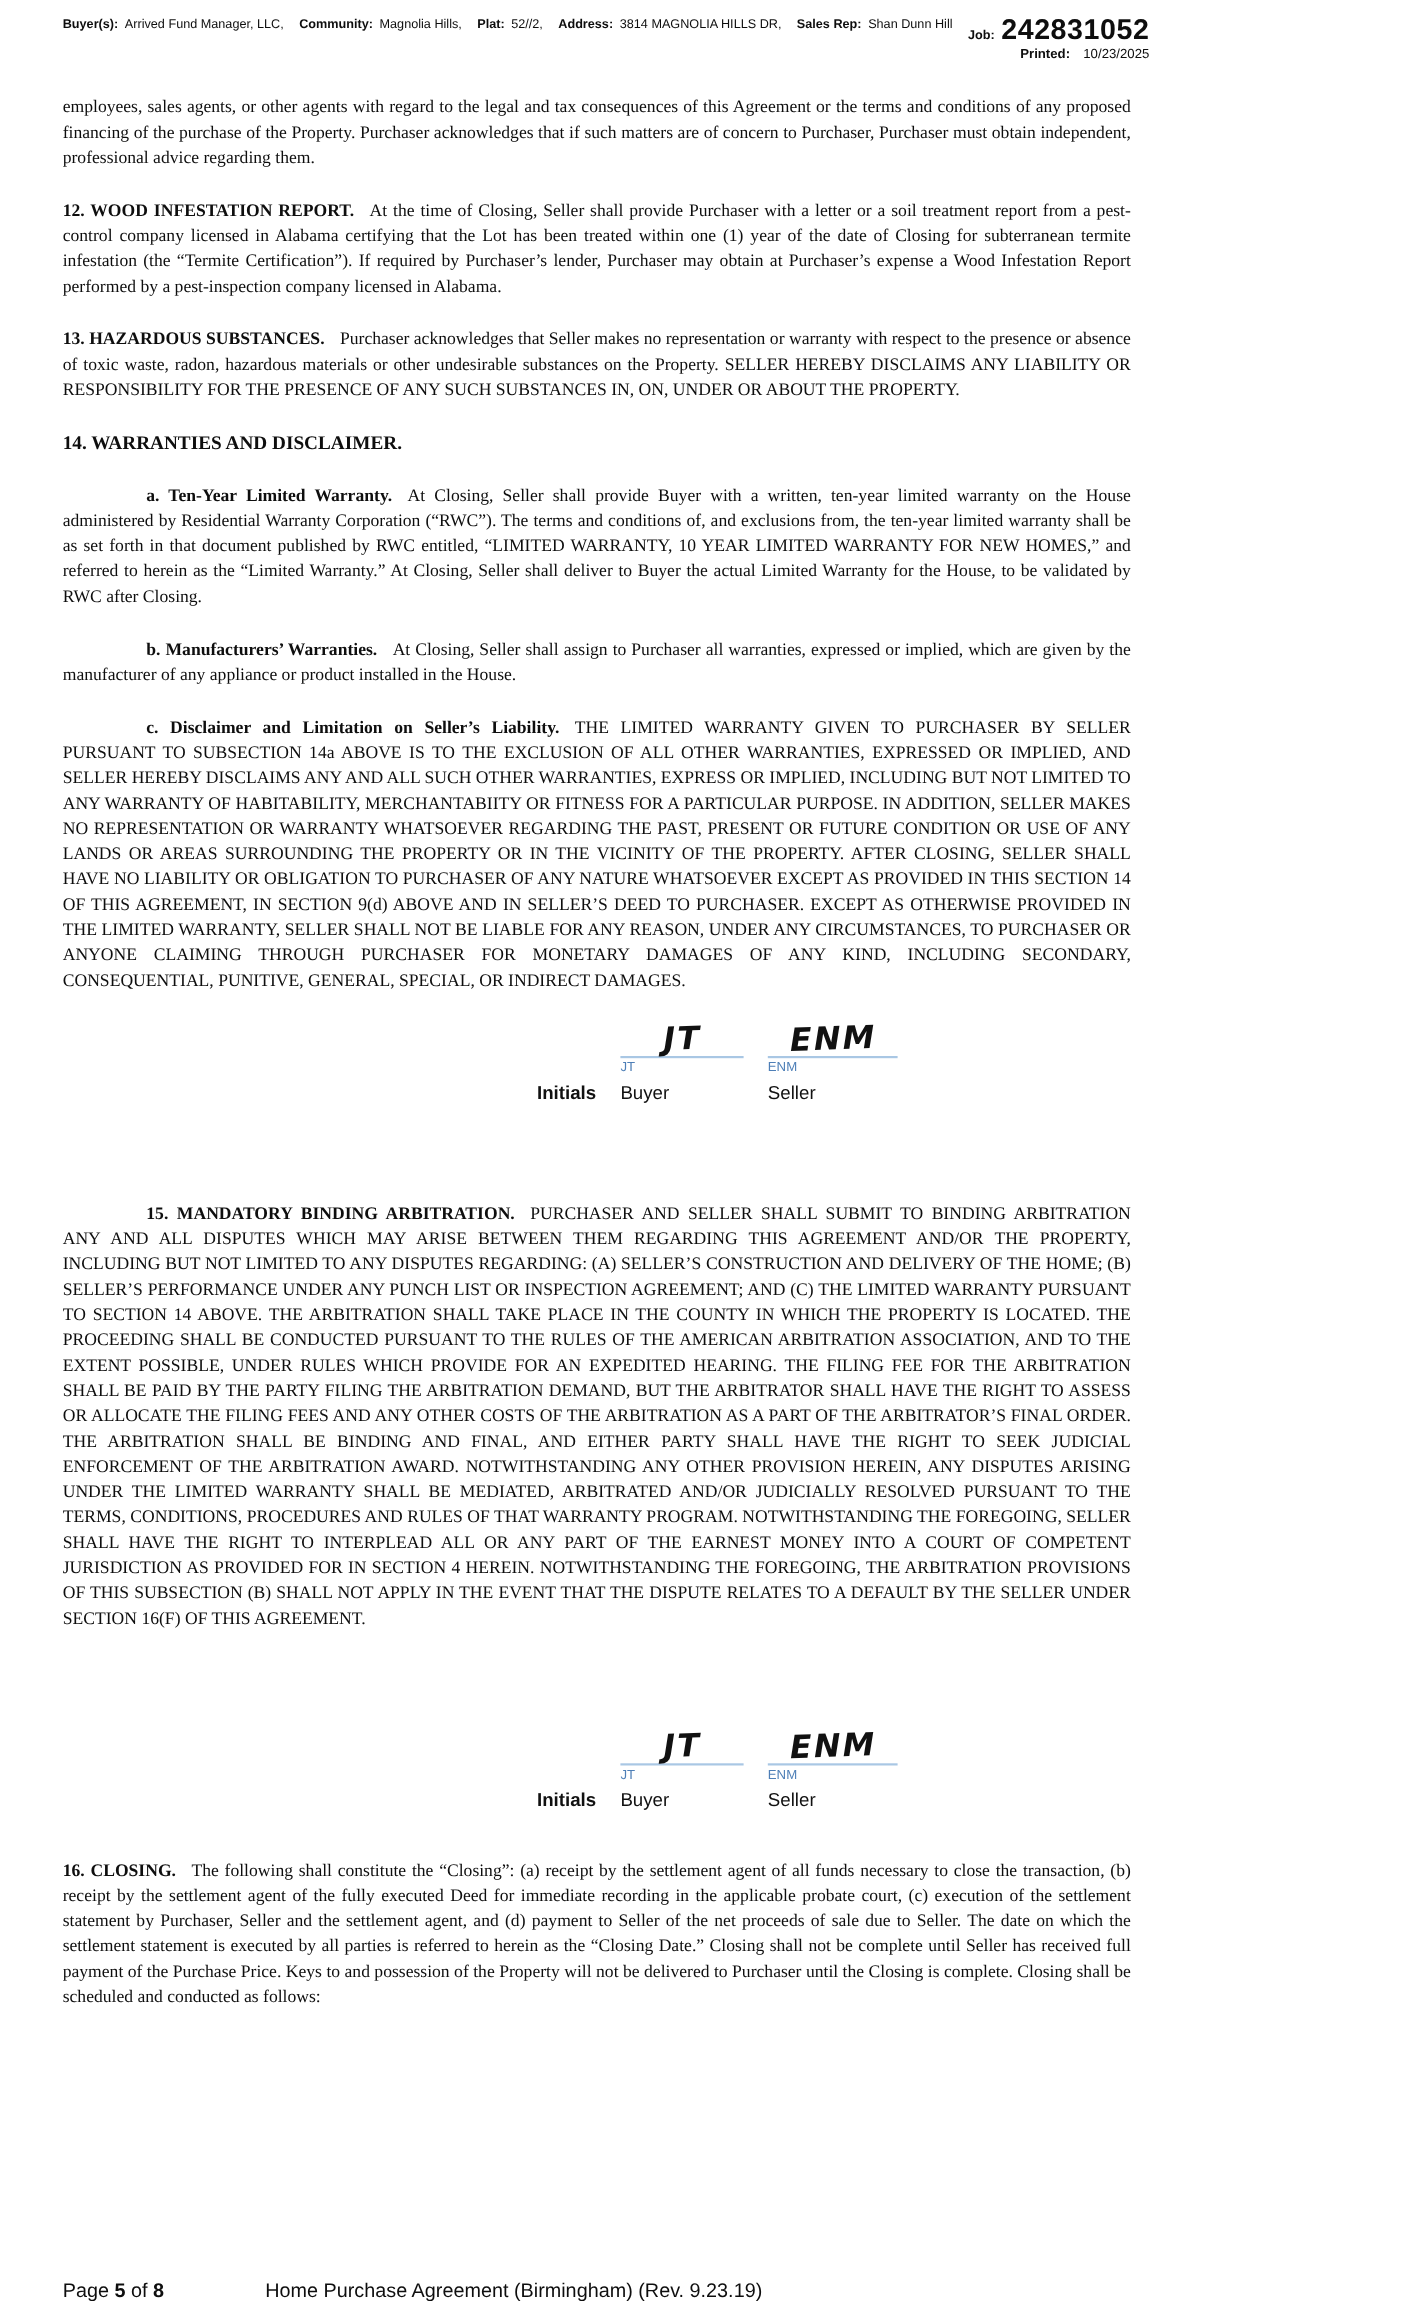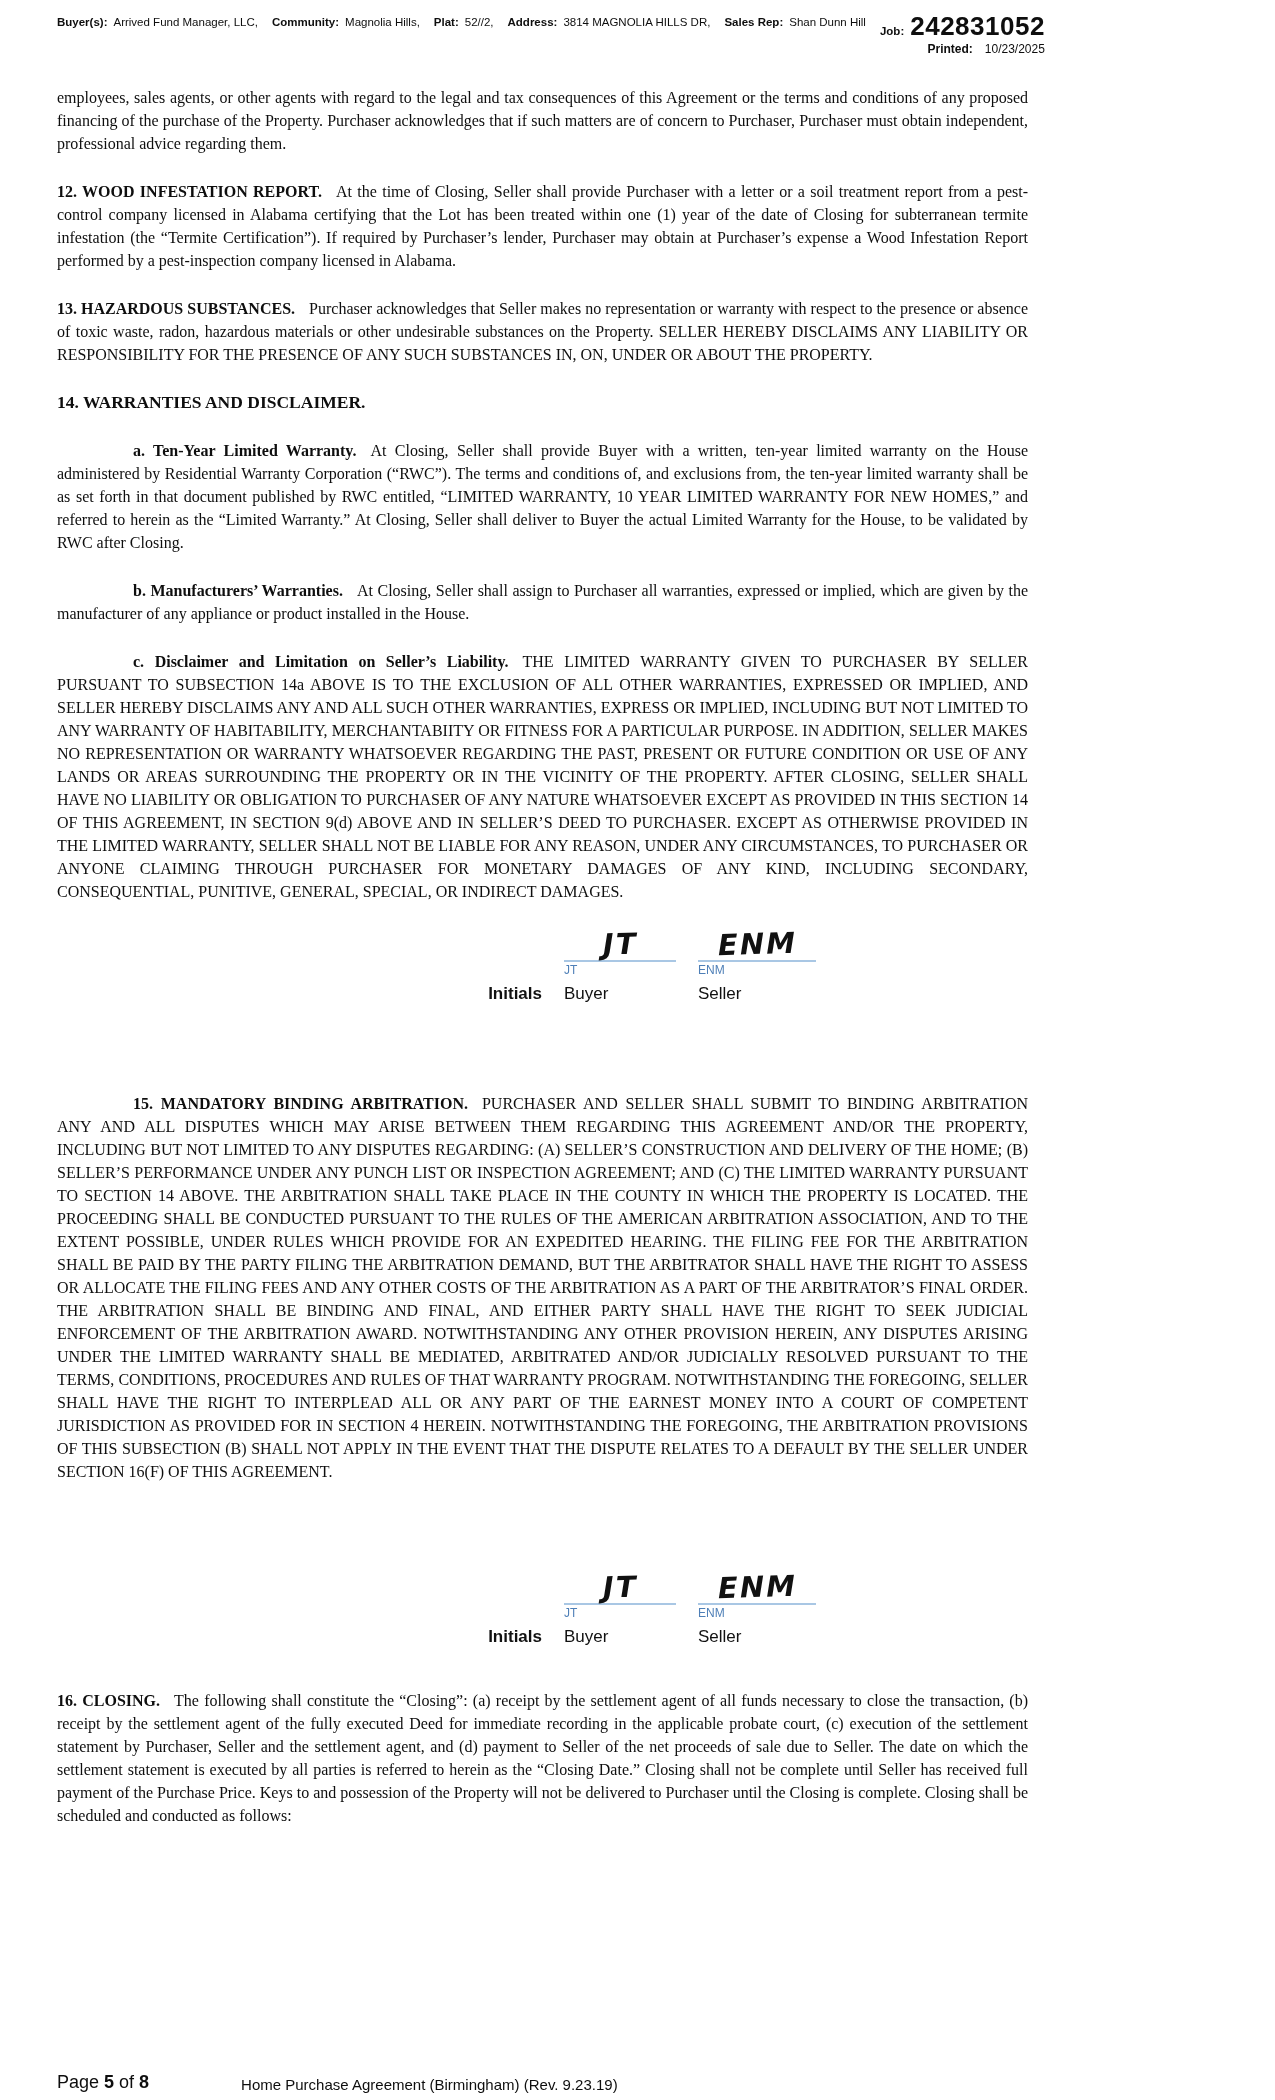--- a/index.html
+++ b/index.html
@@ -41,21 +41,21 @@
   .sig-line{border-bottom:2.5px solid #a9c7e4;width:100%;}
   .sig-typed{font-size:12px;color:#4e7fb7;font-family:"Liberation Sans",sans-serif;margin-top:1px;}
   .lbl-initials{font-weight:bold;font-size:17px;color:#111;}
   .lbl-party{font-size:17px;color:#111;}
 
   
   .footer{position:absolute;left:57px;top:2040px;display:flex;align-items:flex-end;gap:92px;
           font-family:"Liberation Sans",sans-serif;margin-top:32px;}
   .page-label{font-size:18px;}
   .page-label b{font-weight:bold;}
-  .doc-title{font-size:15px;}
+  .doc-title{font-size:18px;}
 </style>
 </head>
 <body>
 
 <div class="page">
 
   <div class="header">
     <div class="header-left">
       <span class="hl">Buyer(s):</span><span class="hv">Arrived Fund Manager, LLC,</span><span class="hl">Community:</span><span class="hv">Magnolia Hills,</span><span class="hl">Plat:</span><span class="hv">52//2,</span><span class="hl">Address:</span><span class="hv">3814 MAGNOLIA HILLS DR,</span><span class="hl">Sales Rep:</span><span class="hv">Shan Dunn Hill</span>
     </div>

